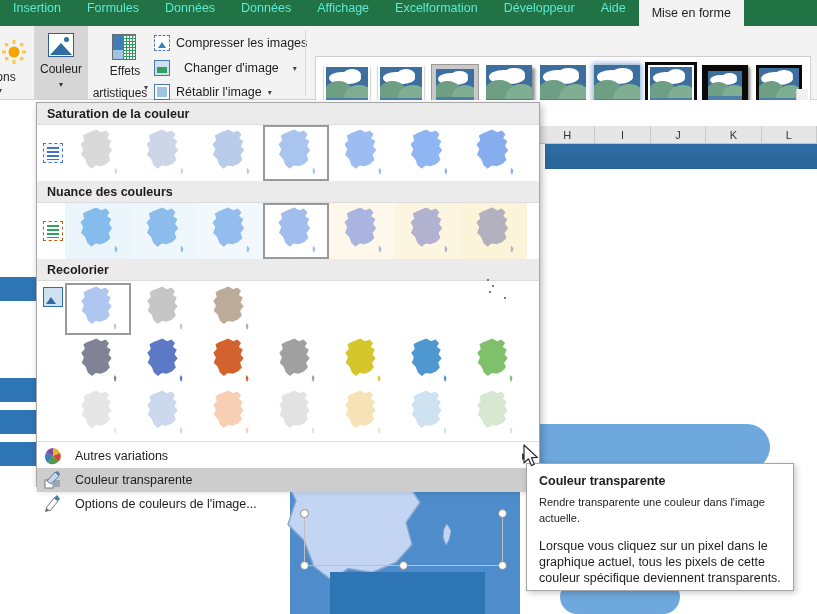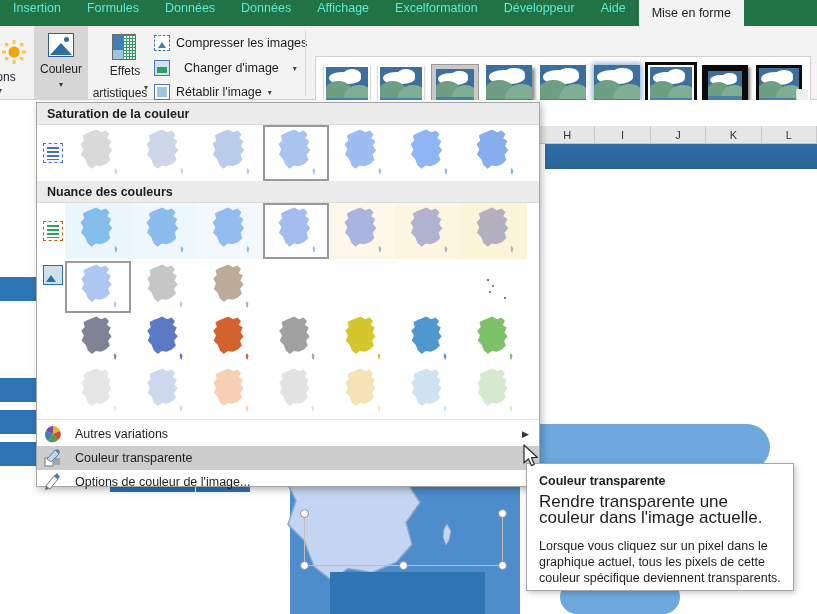--- a/index.html
+++ b/index.html
@@ -312,21 +312,21 @@
   #menu-divider { height:1px; background:#e0e0e0; margin:2px 0; }
 
   
   #tooltip {
     position:absolute; left:526px; top:463px; width:268px; height:128px;
     background:#ffffff; border:1px solid #a6a6a6;
     box-shadow:2px 2px 6px rgba(0,0,0,.22);
     padding:10px 12px; z-index:60;
   }
   #tt-title { font-size:12.5px; font-weight:bold; color:#1d1d1d; margin-bottom:6px; }
-  #tt-body1 { font-size:17px; color:#1d1d1d; line-height:16px; }
+  #tt-body1 { font-size:11px; color:#1d1d1d; line-height:16px; }
   #tt-body2 { font-size:12.5px; color:#1d1d1d; line-height:16px; margin-top:12px; }
 
   
   #cursor { position:absolute; left:523px; top:444px; z-index:70; }
 
   
   .speck { position:absolute; background:#7a7a7a; z-index:41; }
 </style>
 </head>
 <body>
@@ -626,20 +626,21 @@
         </svg>
       </div>
       <div class="swatch" style="background: rgb(251, 244, 217);">
         <svg width="46" height="50" viewBox="0 0 100 108">
           <path fill="#b3b1c0" d="M34 8 L46 3 L57 9 L67 5 L75 13 L70 22 L79 28 L74 39 L81 48 L73 58 L77 69 L68 78 L56 83 L45 81 L36 88 L27 80 L22 67 L13 58 L18 46 L12 35 L20 27 L17 16 L26 11 Z"></path>
           <path fill="#b3b1c0" d="M88 86 L92 92 L90 101 L87 99 L86 91 Z"></path>
         </svg>
       </div>
     </div>
 
+  <div class="sec-head">Recolorier</div>
   <div style="position:relative;">
     <span class="row-badge badge-recolor" style="position:absolute;left:6px;top:6px;"></span>
     <div id="recolor-grid">
         <div class="swatch sel">
           <svg width="44" height="48" viewBox="0 0 100 108">
             <path fill="#aec6f0" d="M34 8 L46 3 L57 9 L67 5 L75 13 L70 22 L79 28 L74 39 L81 48 L73 58 L77 69 L68 78 L56 83 L45 81 L36 88 L27 80 L22 67 L13 58 L18 46 L12 35 L20 27 L17 16 L26 11 Z"></path>
             <path fill="#aec6f0" d="M88 86 L92 92 L90 101 L87 99 L86 91 Z"></path>
           </svg>
         </div>
         <div class="swatch">
@@ -775,21 +776,21 @@
   </div>
 
   <div class="menu-item">
     <span class="mi-icon">
       <svg width="20" height="20" viewBox="0 0 20 20">
         <path d="M3 14 L11 4 L15 7 L7 17 Z" fill="#ffffff" stroke="#6a6a6a" stroke-width="0.9"></path>
         <path d="M11 4 L14 1 L17 5 L15 7 Z" fill="#3f7fb8"></path>
         <path d="M3 14 L6 17 L2 18 Z" fill="#6a6a6a"></path>
       </svg>
     </span>
-    <span class="mi-label">Options de couleur de l'image...</span>
+    <span class="mi-label">Options de couleurs de l'image...</span>
   </div>
 </div>
 
 <div class="speck" style="left:487px; top:279px; width:2px; height:2px;"></div>
 <div class="speck" style="left:492px; top:285px; width:2px; height:2px;"></div>
 <div class="speck" style="left:489px; top:291px; width:2px; height:2px;"></div>
 <div class="speck" style="left:504px; top:297px; width:2px; height:2px;"></div>
 
 <div id="tooltip">
   <div id="tt-title">Couleur transparente</div>

